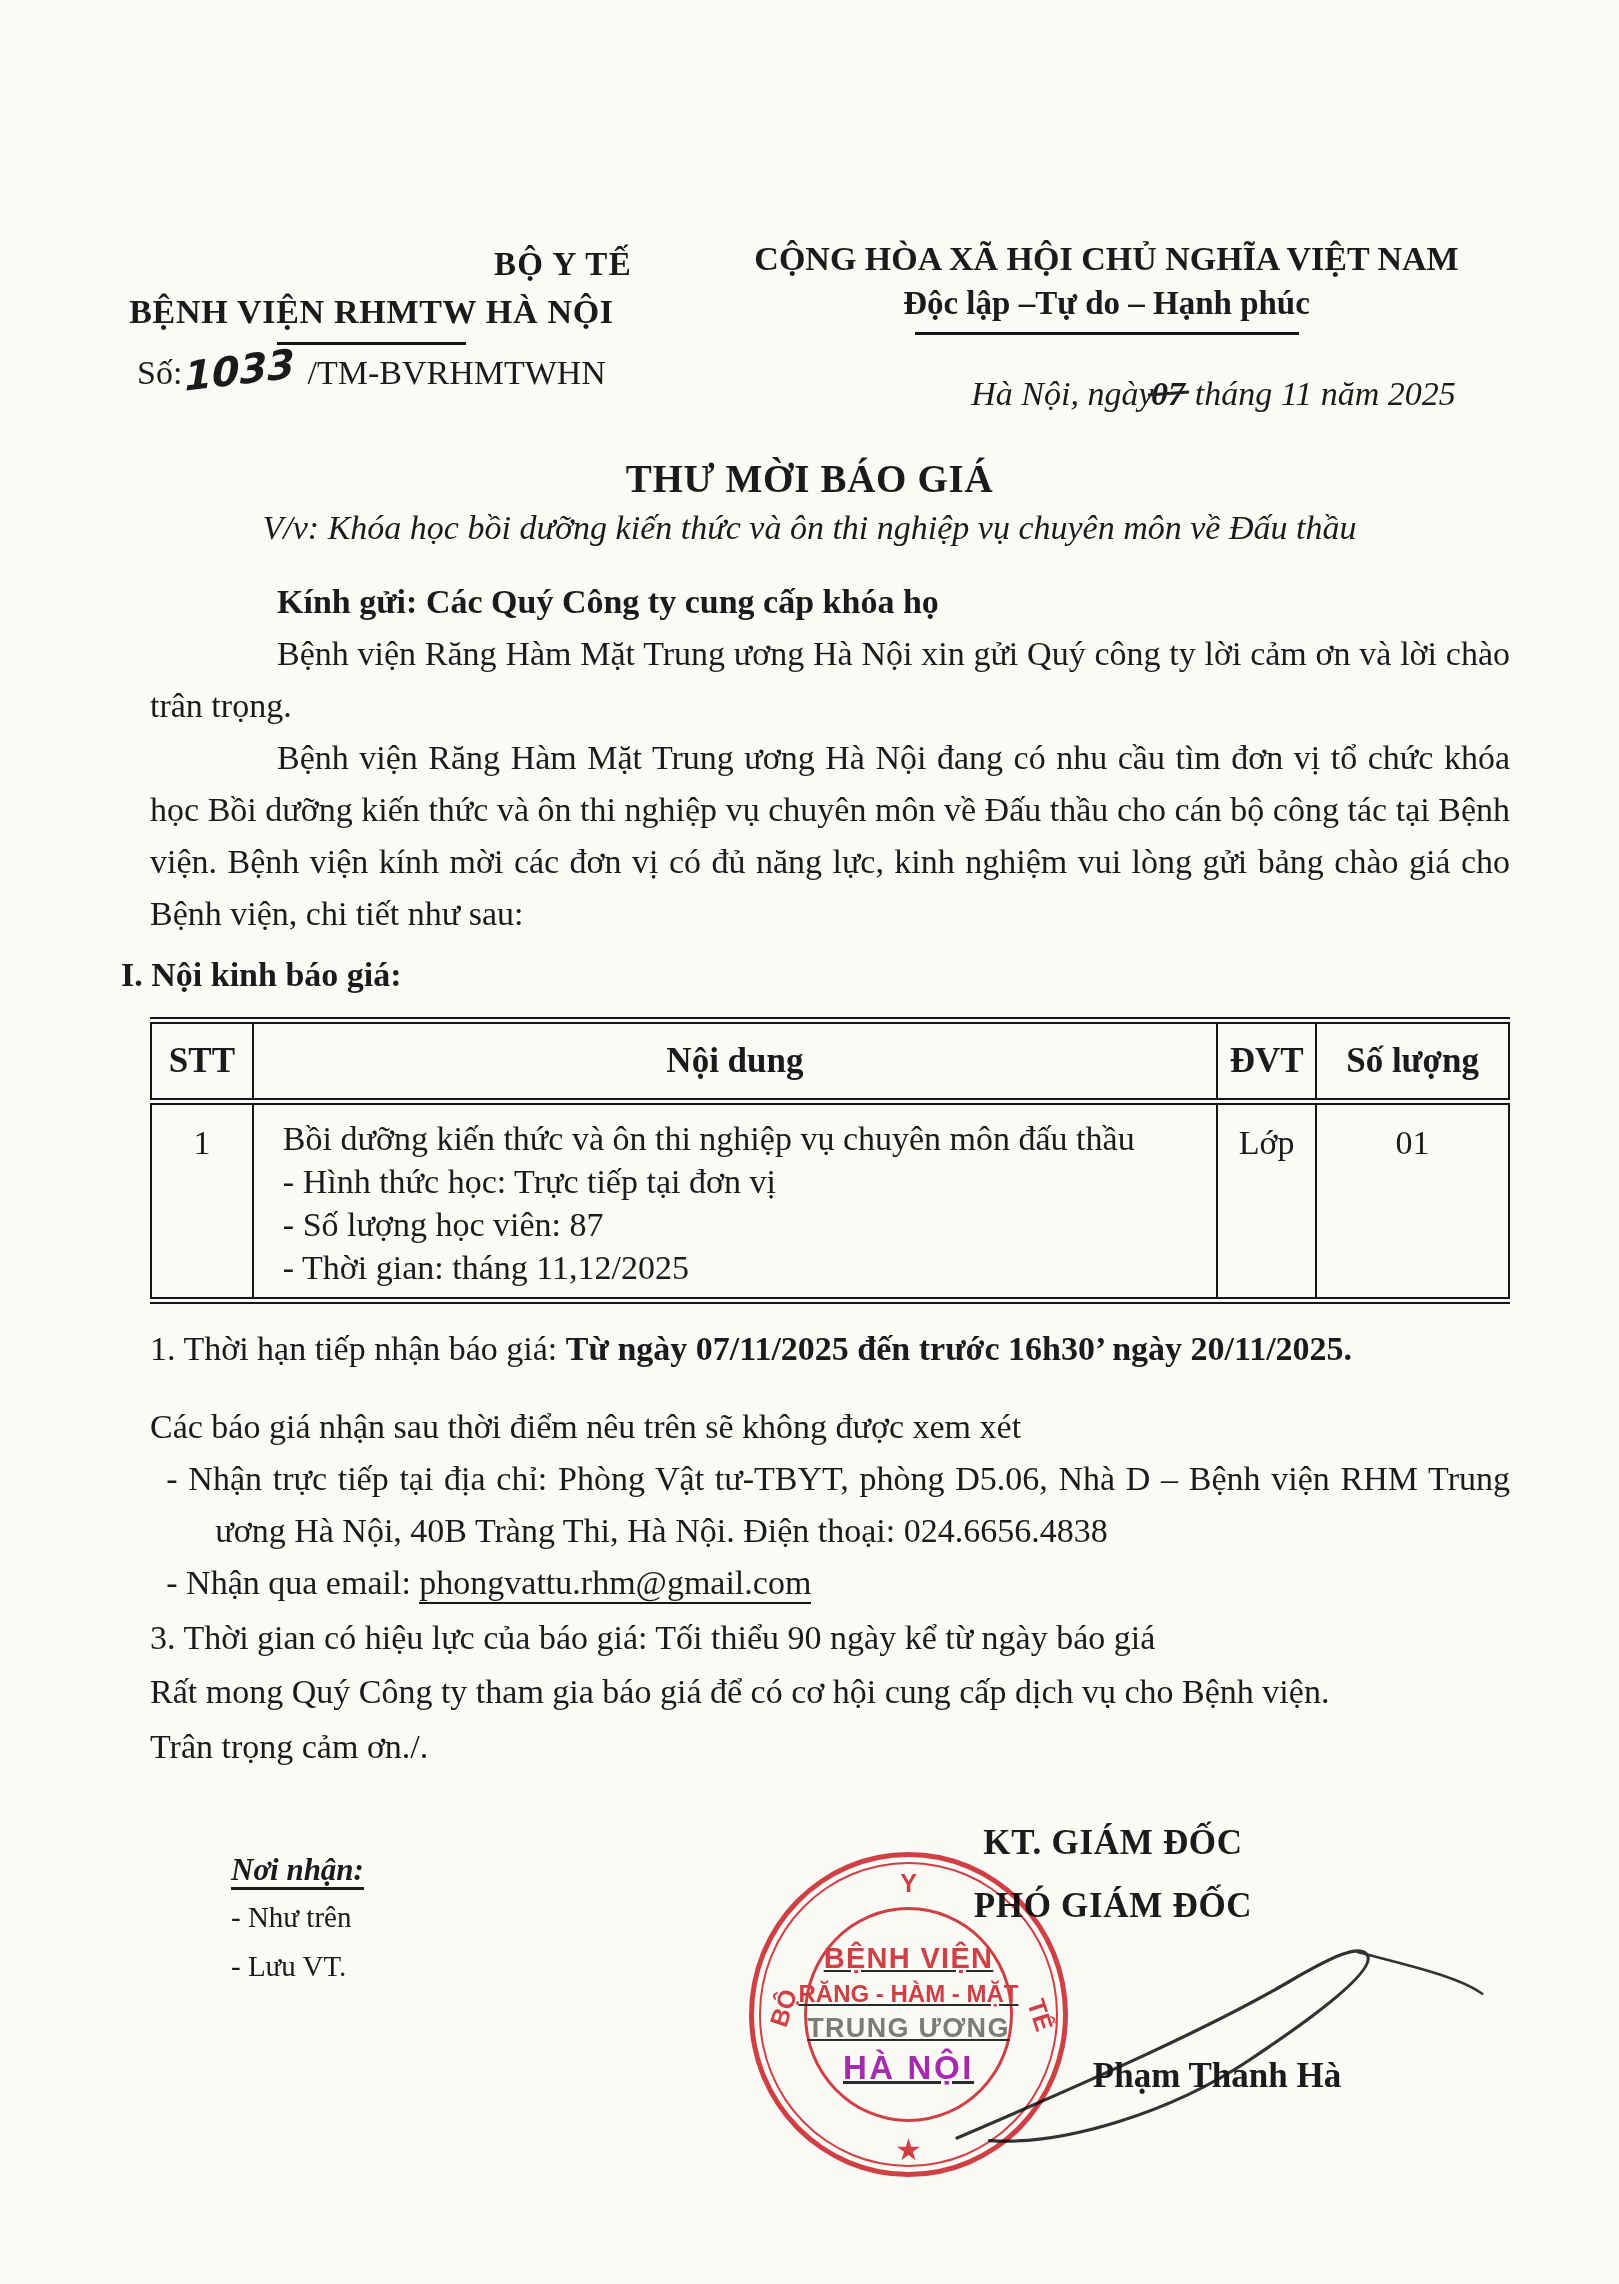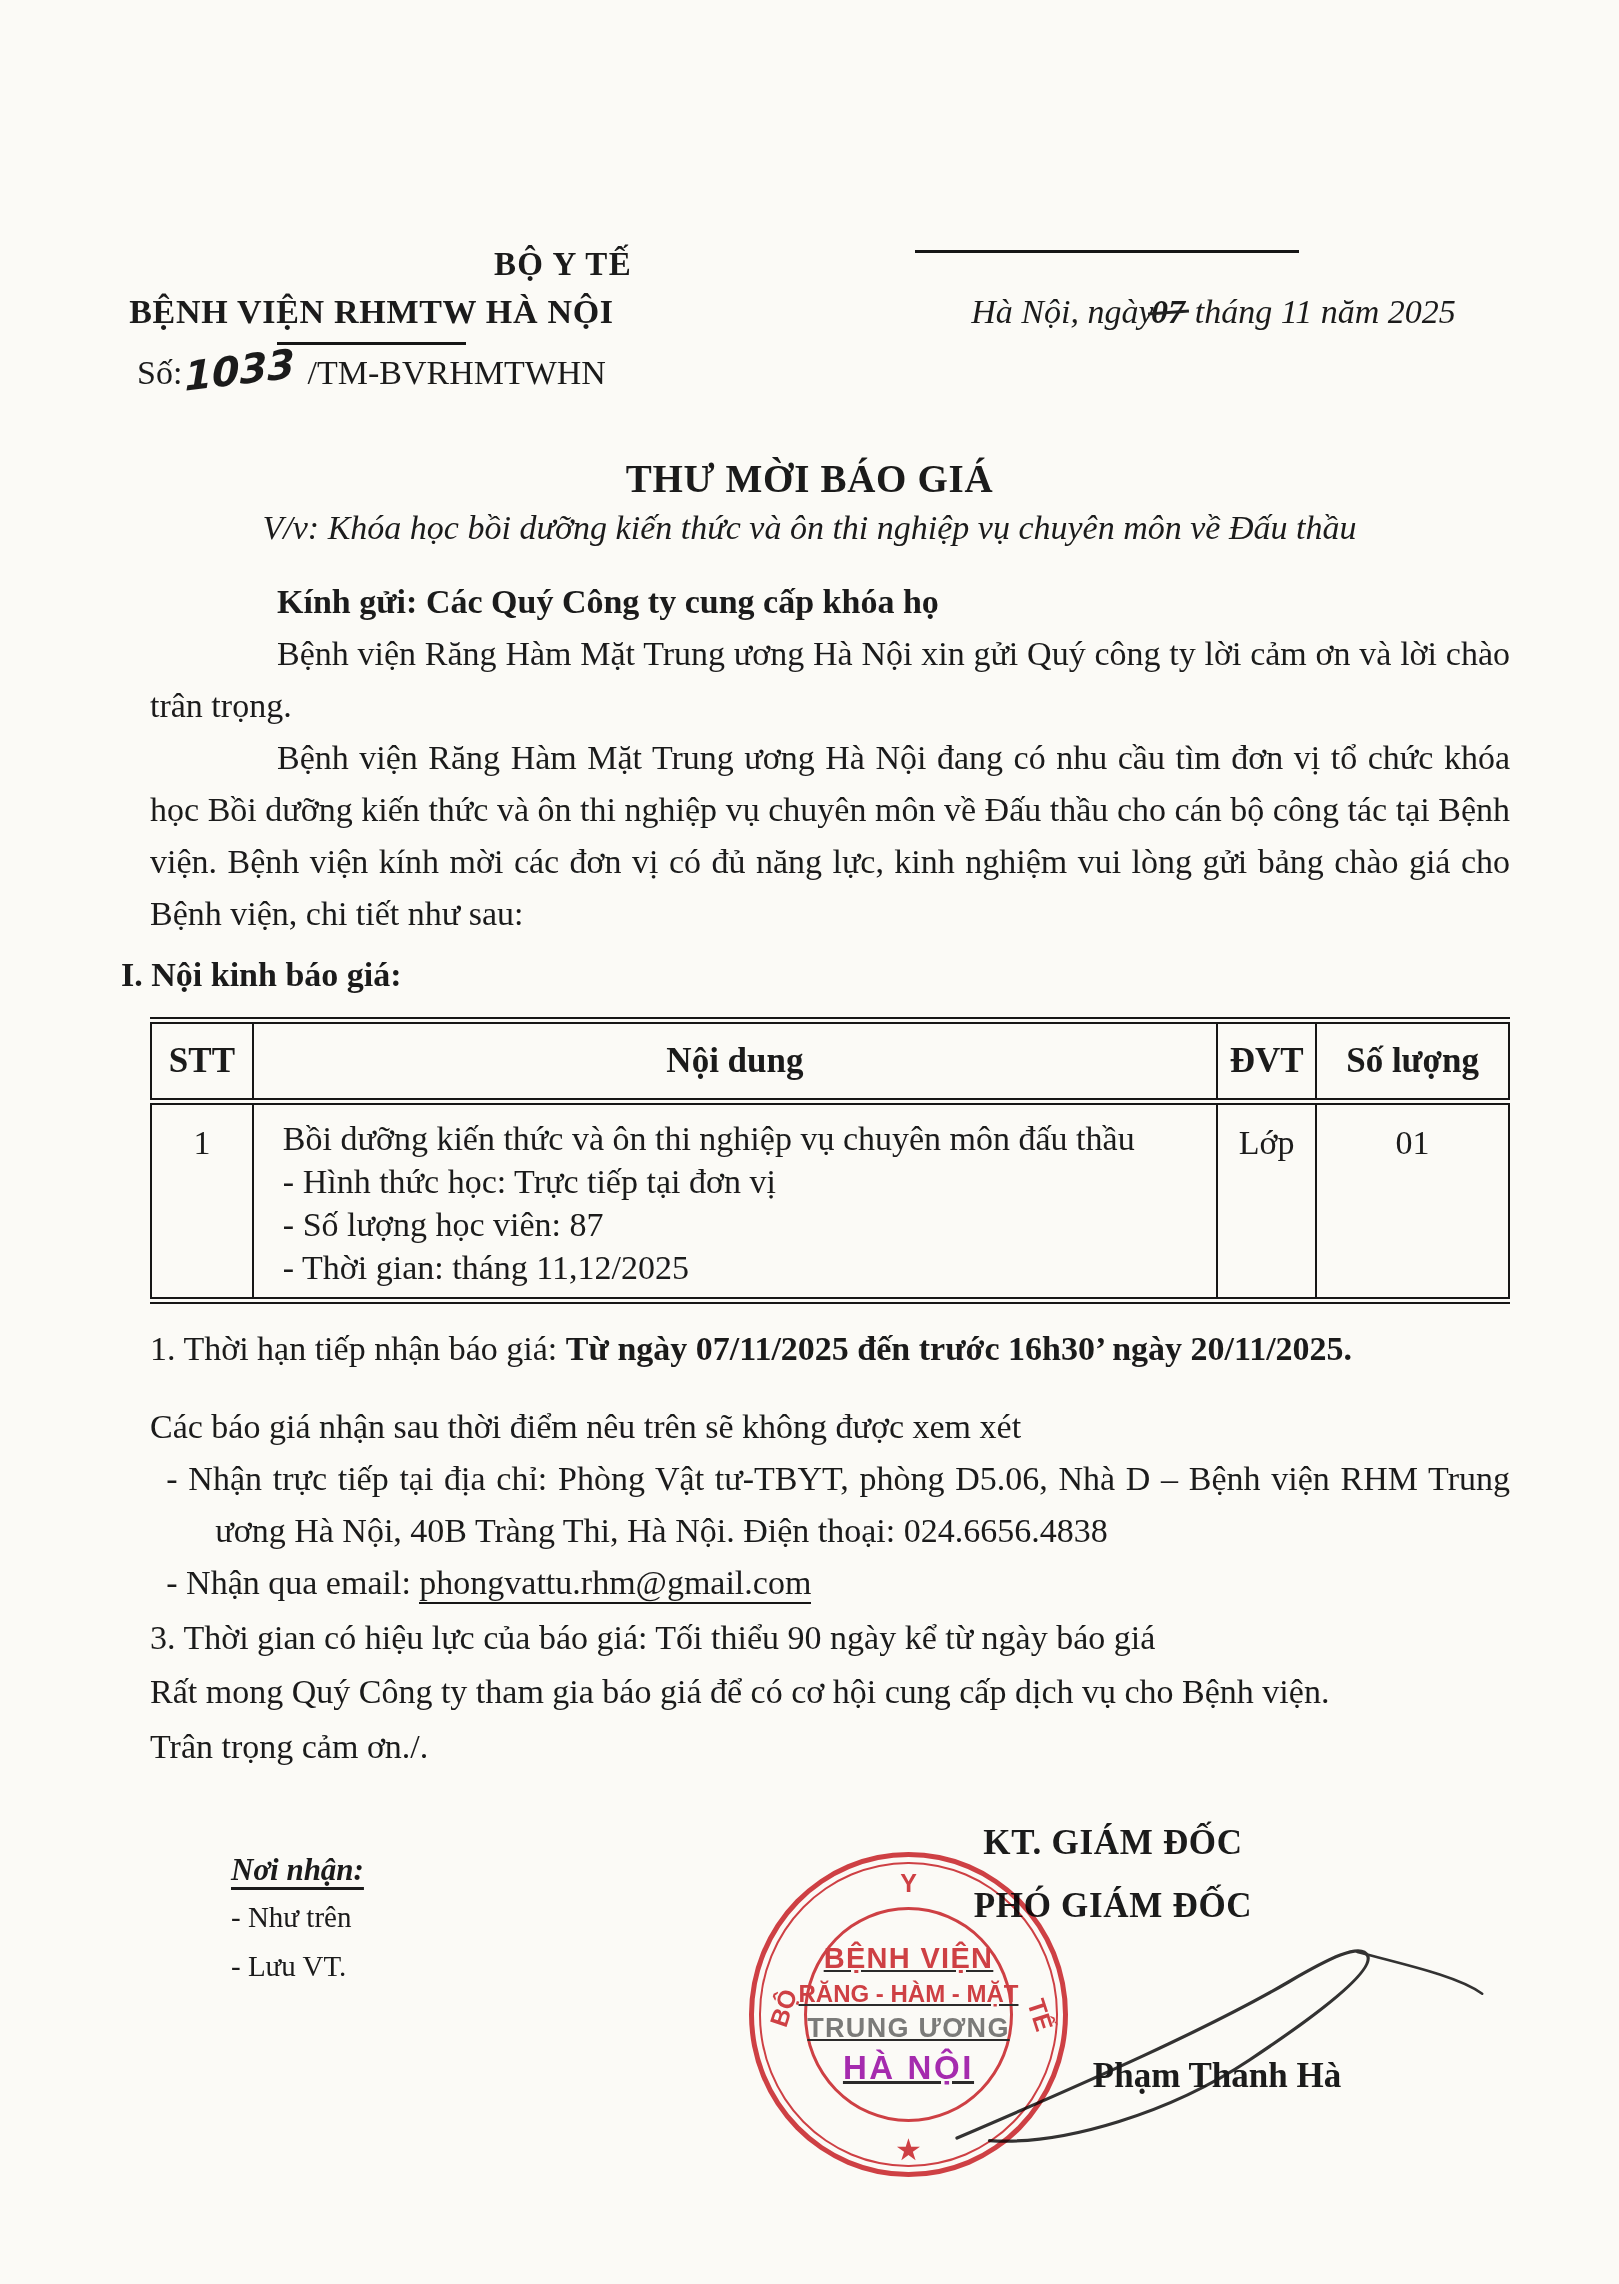--- a/index.html
+++ b/index.html
@@ -117,20 +117,22 @@
 <div class="page">
 
   <div class="hdr-left">
     <div class="ministry">BỘ Y TẾ</div>
     <div class="hospital">BỆNH VIỆN RHMTW HÀ NỘI</div>
     <div class="rule-left"></div>
     <div class="doc-no"><span>Số:</span><span class="handwritten">1033</span> <span>/TM-BVRHMTWHN</span></div>
   </div>
 
   <div class="hdr-right">
+    <div class="republic">CỘNG HÒA XÃ HỘI CHỦ NGHĨA VIỆT NAM</div>
+    <div class="motto">Độc lập –Tự do – Hạnh phúc</div>
     <div class="rule-right"></div>
     <div class="place-date"><span>Hà Nội, ngày</span><span class="day-hand">07</span><span> tháng 11 năm 2025</span></div>
   </div>
 
   <div class="title">THƯ MỜI BÁO GIÁ</div>
   <div class="subtitle">V/v: Khóa học bồi dưỡng kiến thức và ôn thi nghiệp vụ chuyên môn về Đấu thầu</div>
 
   <div class="content">
     <p class="salutation">Kính gửi: Các Quý Công ty cung cấp khóa họ</p>
     <p class="para">Bệnh viện Răng Hàm Mặt Trung ương Hà Nội xin gửi Quý công ty lời cảm ơn và lời chào trân trọng.</p>

